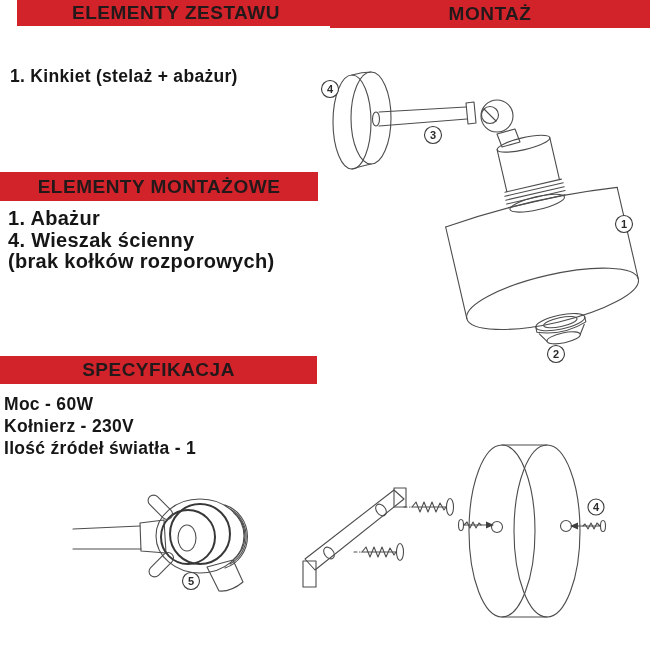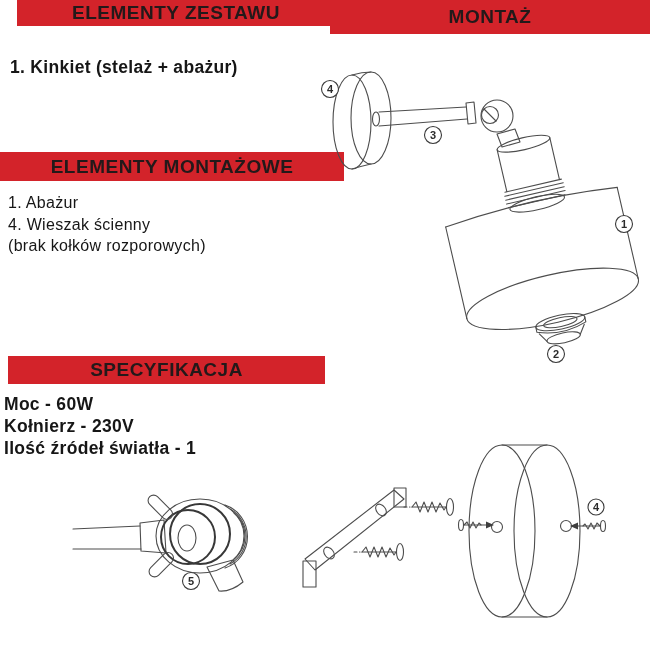--- a/index.html
+++ b/index.html
@@ -7,30 +7,30 @@
     position:relative; width:650px; height:657px; background:#ffffff;
     font-family:"Liberation Sans", sans-serif; overflow:hidden;
     color:#161616;
   }
   .banner {
     position:absolute; background:#D3232A; color:#23191a;
     display:flex; align-items:center; justify-content:center;
     font-weight:bold; font-size:19px; letter-spacing:0.5px;
   }
   .b1 { left:0;   top:5;  width:318px; height:26px;margin-left:17px; }
-  .b2 { left:330px;top:5; width:320px; height:34px; }
-  .b3 { left:0;   top:152px; width:344px; height:29px; }
-  .b4 { left:8px;   top:356px; width:317px; height:28px; }
+  .b2 { left:330px;top:5; width:320px; height:28px; }
+  .b3 { left:0;   top:172px; width:318px; height:29px; }
+  .b4 { left:0;   top:356px; width:317px; height:28px; }
   .kit-line {
-    position:absolute; left:10px; top:56px; font-size:17.5px;
+    position:absolute; left:10px; top:65px; font-size:17.5px;
     font-weight:bold; letter-spacing:0.3px; line-height:22px;
   }
   .mount-list {
-    position:absolute; left:8px; top:192px; width:445px;
-    font-size:16px; font-weight:normal; letter-spacing:0.3px;
+    position:absolute; left:8px; top:208px; width:445px;
+    font-size:20px; font-weight:bold; letter-spacing:0.3px;
     line-height:21.6px;
   }
   .spec-list {
     position:absolute; left:4px; top:393px; width:320px;
     font-size:17.5px; font-weight:bold; letter-spacing:0.3px;
     line-height:22px;
   }
   svg.art { position:absolute; left:0; top:0; }
   .ln  { stroke:#4d4d4d; fill:none; stroke-width:1.1; stroke-linecap:round; stroke-linejoin:round; }
   .lnb { stroke:#383838; fill:none; stroke-width:2;   stroke-linecap:round; stroke-linejoin:round; }

